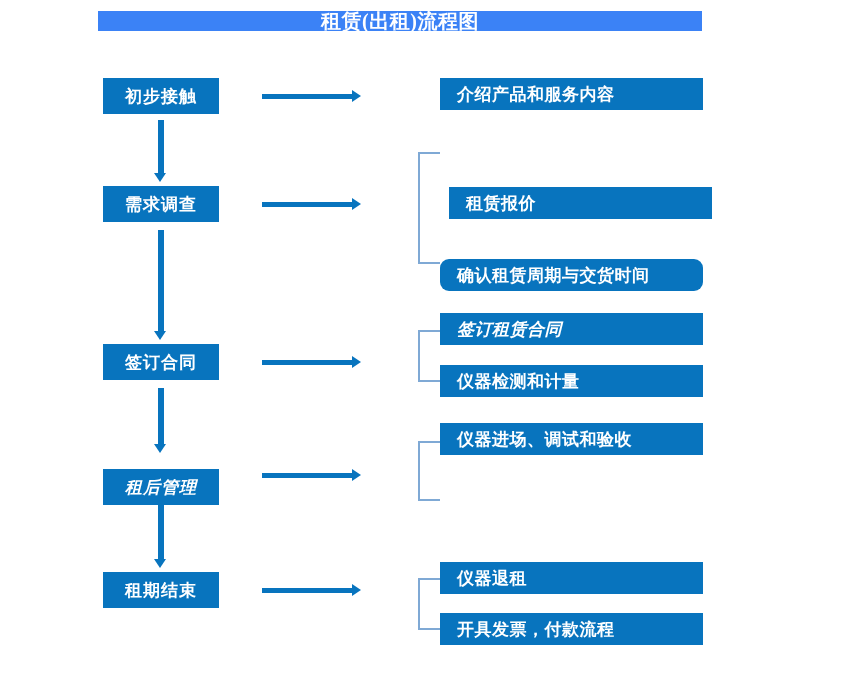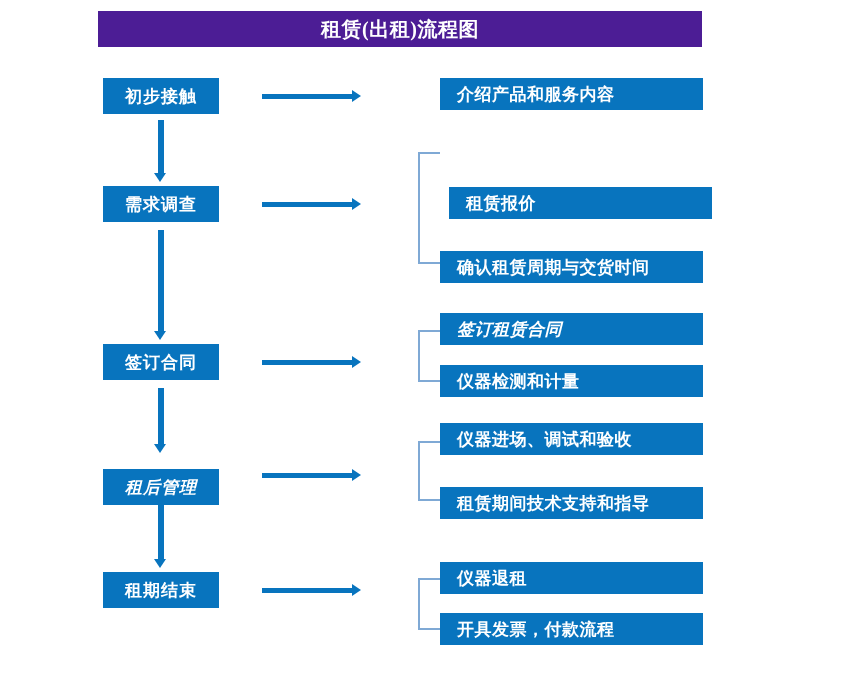--- a/index.html
+++ b/index.html
@@ -18,22 +18,22 @@
     background: #ffffff;
     overflow: hidden;
   }
 
   
   .title-banner {
     position: absolute;
     left: 98px;
     top: 11px;
     width: 604px;
-    height: 36px;
-    background: #4c1d95;
+    height: 20px;
+    background: #3b82f6;
     color: #ffffff;
     font-size: 20px;
     font-weight: bold;
     display: flex;
     align-items: center;
     justify-content: center;
     letter-spacing: 0.5px;
   }
 
   
@@ -193,27 +193,26 @@
 
   <div class="bracket" style="left:418px; top:441px; height:60px;"></div>
 
   <div class="bracket" style="left:418px; top:578px; height:52px;"></div>
 
   <div class="detail-box" style="top:78px;">介绍产品和服务内容</div>
 
 
   <div class="detail-box" style="top:187px;margin-left:9px;">租赁报价</div>
 
-  <div class="detail-box" style="top:251px;">确认租赁周期与交货时间</div>
+  <div class="detail-box" style="top:259px;border-radius:9px;">确认租赁周期与交货时间</div>
 
   <div class="detail-box" style="top:313px;font-style:italic;">签订租赁合同</div>
 
   <div class="detail-box" style="top:365px;">仪器检测和计量</div>
 
   <div class="detail-box" style="top:423px;">仪器进场、调试和验收</div>
 
-  <div class="detail-box" style="top:487px;">租赁期间技术支持和指导</div>
 
   <div class="detail-box" style="top:562px;">仪器退租</div>
 
   <div class="detail-box" style="top:613px;">开具发票，付款流程</div>
 
 </div>
 
 </body></html>

